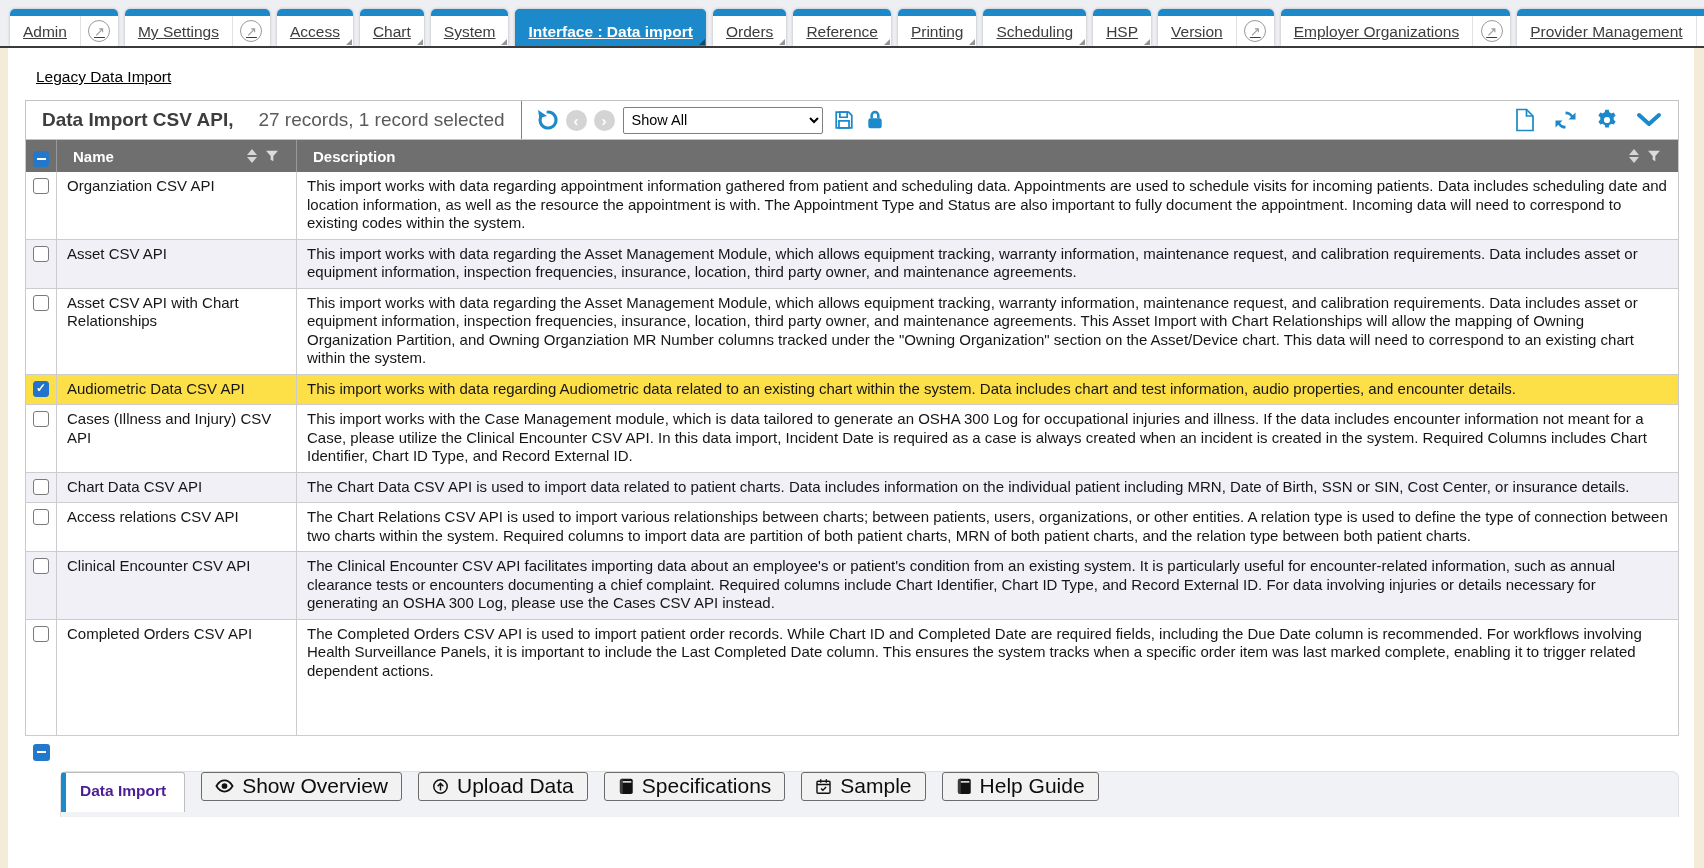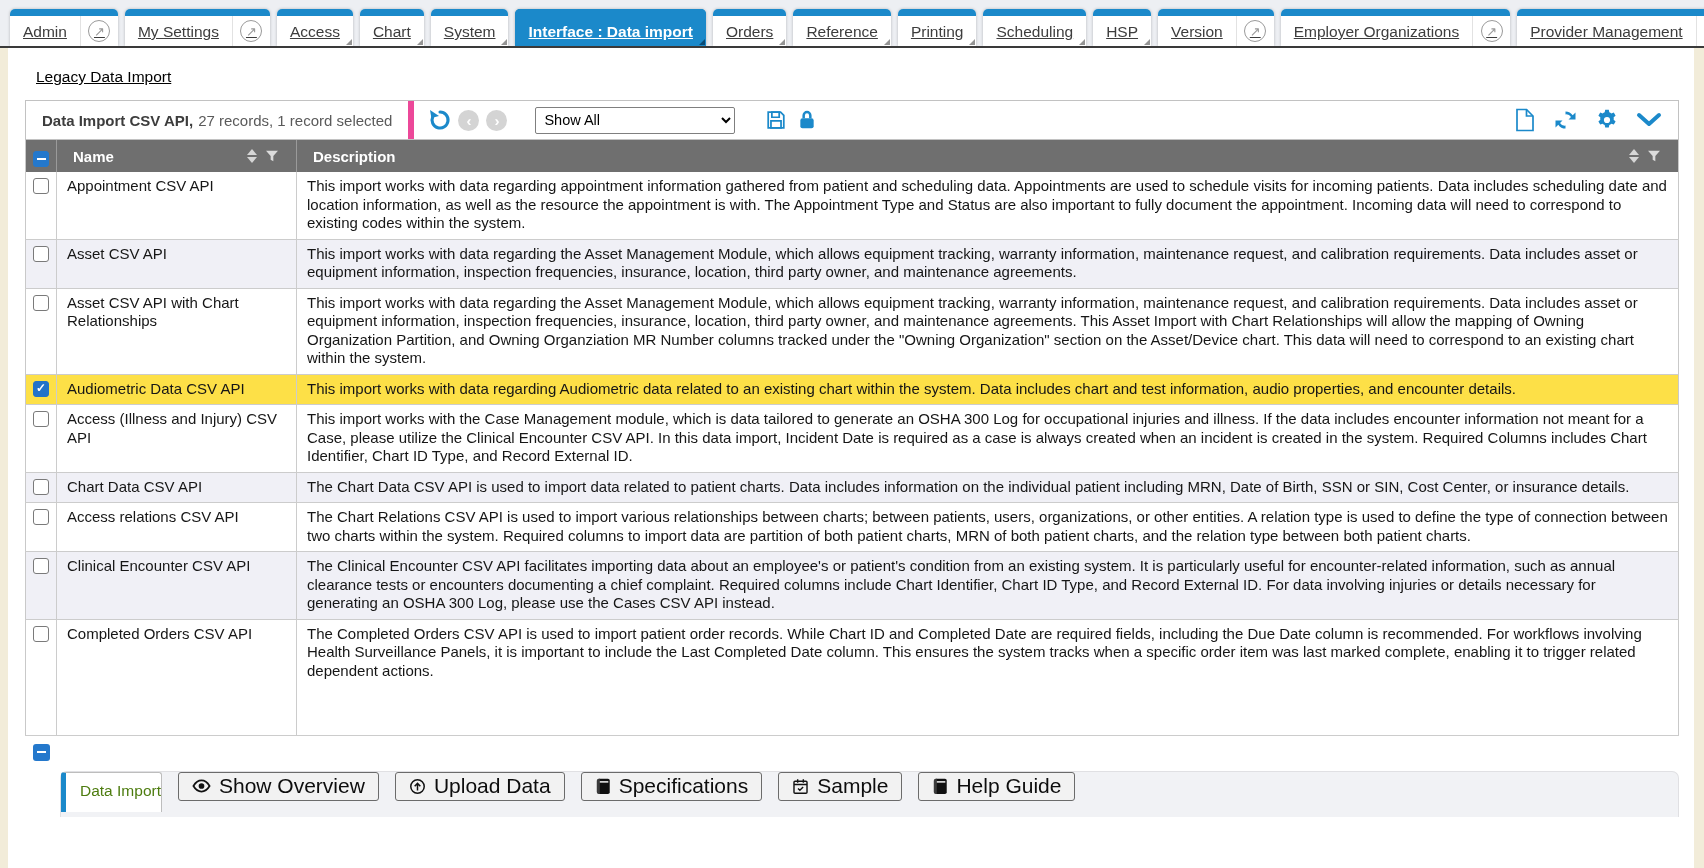--- a/index.html
+++ b/index.html
@@ -30,29 +30,29 @@
   .edge.right { right:0; width:10px; }
 
   
   .content { padding:0 25px; }
   .page-title { margin:26px 0 0 11px; font-size:21px; font-weight:bold; color:#101010; }
   .legacy { display:inline-block; margin:20px 0 14px 11px; font-size:15.5px; color:#000;
             text-decoration:underline; cursor:pointer; }
 
   
   .toolbar { border:1px solid #c2c2c2; height:40px; display:flex; align-items:center; background:#fff; }
-  .tb-summary { height:100%; display:flex; align-items:center; padding:0 16px; border-right:6px solid #ec4899;
-                font-size:15px; color:#5a5a5a; }
+  .tb-summary { height:100%; display:flex; align-items:center; padding:0 16px; border-right:1px solid #ec4899;
+                font-size:19px; color:#5a5a5a;gap:20px; }
   .tb-summary b { color:#3d3d3d; margin-right:5px; }
   .tb-group { display:flex; align-items:center; gap:7px; padding-left:13px; }
   .icon-btn { display:flex; align-items:center; justify-content:center; cursor:pointer; background:none; border:none; padding:0; }
   .icon-btn svg { display:block; }
   .nav-circle { width:21px; height:21px; border-radius:50%; background:#d4d4d4; color:#fff;
                 font-size:15px; font-weight:bold; display:flex; align-items:center; justify-content:center; line-height:1; }
-  .filter-select { width:200px; height:27px; margin:0 28px; font-size:14.5px; font-family:"Liberation Sans", sans-serif;
+  .filter-select { width:200px; height:27px; margin:0 8px; font-size:14.5px; font-family:"Liberation Sans", sans-serif;
                    border:1px solid #7f7f7f; border-radius:2px; background:#fff; padding:0 4px; }
   .tb-spacer { flex:1; }
   .tb-right { display:flex; align-items:center; gap:17px; padding-right:16px; }
 
   
   table.grid { width:100%; border-collapse:collapse; table-layout:fixed; font-size:15px; }
   .grid col.c-check { width:31px; }
   .grid col.c-name { width:240px; }
   .grid thead th { background:#6f6f6f; color:#fff; font-weight:bold; font-size:15px; text-align:left;
                    padding:6px 16px; border-right:1px solid #9a9a9a; height:32px; cursor:pointer; }
@@ -81,21 +81,21 @@
   .checkbox.minus::after { content:""; width:9px; height:2.5px; background:#fff; }
 
   
   .footer { margin-top:8px; }
   .collapse-box { margin-left:8px; width:17px; height:17px; border-radius:3px; background:#2478cc;
                   display:flex; align-items:center; justify-content:center; cursor:pointer; }
   .collapse-box::after { content:""; width:9px; height:2.5px; background:#fff; }
   .footer-strip { margin:10px 0 0 35px; background:#f1f2f5; border:1px solid #e0e0e3; border-bottom:none;
                   border-radius:7px 7px 0 0; min-height:46px; display:flex; align-items:flex-start; gap:16px; padding-right:12px; }
   .ftab { background:#fff; border:1px solid #bdbdbd; border-bottom:none; border-left:5px solid var(--accent);
-          border-radius:3px 3px 0 0; padding:9px 0 12px 14px; font-size:15.5px; color:#4d7c0f; cursor:pointer; }
+          border-radius:3px 3px 0 0; padding:9px 18px 12px 14px; font-size:15.5px; color:#4c1d95; cursor:pointer;font-weight:bold; }
   .fbtn { display:flex; align-items:center; gap:8px; background:#f2f2f2; border:1px solid #6b6b6b;
           border-radius:3px; padding:0 13px; height:29px; font-size:21px; color:#0d0d0d; cursor:pointer;
           font-family:"Liberation Sans", sans-serif; }
   .fbtn svg { display:block; }
 </style>
 </head>
 <body>
 
 <div class="viewport" data-name="app-window">
 
@@ -276,21 +276,21 @@
               </span>
             </div>
           </th>
         </tr>
       </thead>
       <tbody data-name="table-body">
           <tr data-name="table-row">
             <td class="cell-check" data-name="row-checkbox-cell">
               <div class="checkbox" data-name="row-checkbox"></div>
             </td>
-            <td data-name="row-name-cell">Appointment CSV API</td>
+            <td data-name="row-name-cell">Organziation CSV API</td>
             <td data-name="row-description-cell">This import works with data regarding appointment information gathered from patient and scheduling data. Appointments are used to schedule visits for incoming patients. Data includes scheduling date and location information, as well as the resource the appointment is with. The Appointment Type and Status are also important to fully document the appointment. Incoming data will need to correspond to existing codes within the system.</td>
           </tr>
           <tr class="alt" data-name="table-row">
             <td class="cell-check" data-name="row-checkbox-cell">
               <div class="checkbox" data-name="row-checkbox"></div>
             </td>
             <td data-name="row-name-cell">Asset CSV API</td>
             <td data-name="row-description-cell">This import works with data regarding the Asset Management Module, which allows equipment tracking, warranty information, maintenance request, and calibration requirements. Data includes asset or equipment information, inspection frequencies, insurance, location, third party owner, and maintenance agreements.</td>
           </tr>
           <tr data-name="table-row">
@@ -304,21 +304,21 @@
             <td class="cell-check" data-name="row-checkbox-cell">
               <div class="checkbox checked" data-name="row-checkbox"></div>
             </td>
             <td data-name="row-name-cell">Audiometric Data CSV API</td>
             <td data-name="row-description-cell">This import works with data regarding Audiometric data related to an existing chart within the system. Data includes chart and test information, audio properties, and encounter details.</td>
           </tr>
           <tr data-name="table-row">
             <td class="cell-check" data-name="row-checkbox-cell">
               <div class="checkbox" data-name="row-checkbox"></div>
             </td>
-            <td data-name="row-name-cell">Access (Illness and Injury) CSV API</td>
+            <td data-name="row-name-cell">Cases (Illness and Injury) CSV API</td>
             <td data-name="row-description-cell">This import works with the Case Management module, which is data tailored to generate an OSHA 300 Log for occupational injuries and illness. If the data includes encounter information not meant for a Case, please utilize the Clinical Encounter CSV API. In this data import, Incident Date is required as a case is always created when an incident is created in the system. Required Columns includes Chart Identifier, Chart ID Type, and Record External ID.</td>
           </tr>
           <tr class="alt" data-name="table-row">
             <td class="cell-check" data-name="row-checkbox-cell">
               <div class="checkbox" data-name="row-checkbox"></div>
             </td>
             <td data-name="row-name-cell">Chart Data CSV API</td>
             <td data-name="row-description-cell">The Chart Data CSV API is used to import data related to patient charts. Data includes information on the individual patient including MRN, Date of Birth, SSN or SIN, Cost Center, or insurance details.</td>
           </tr>
           <tr data-name="table-row">

